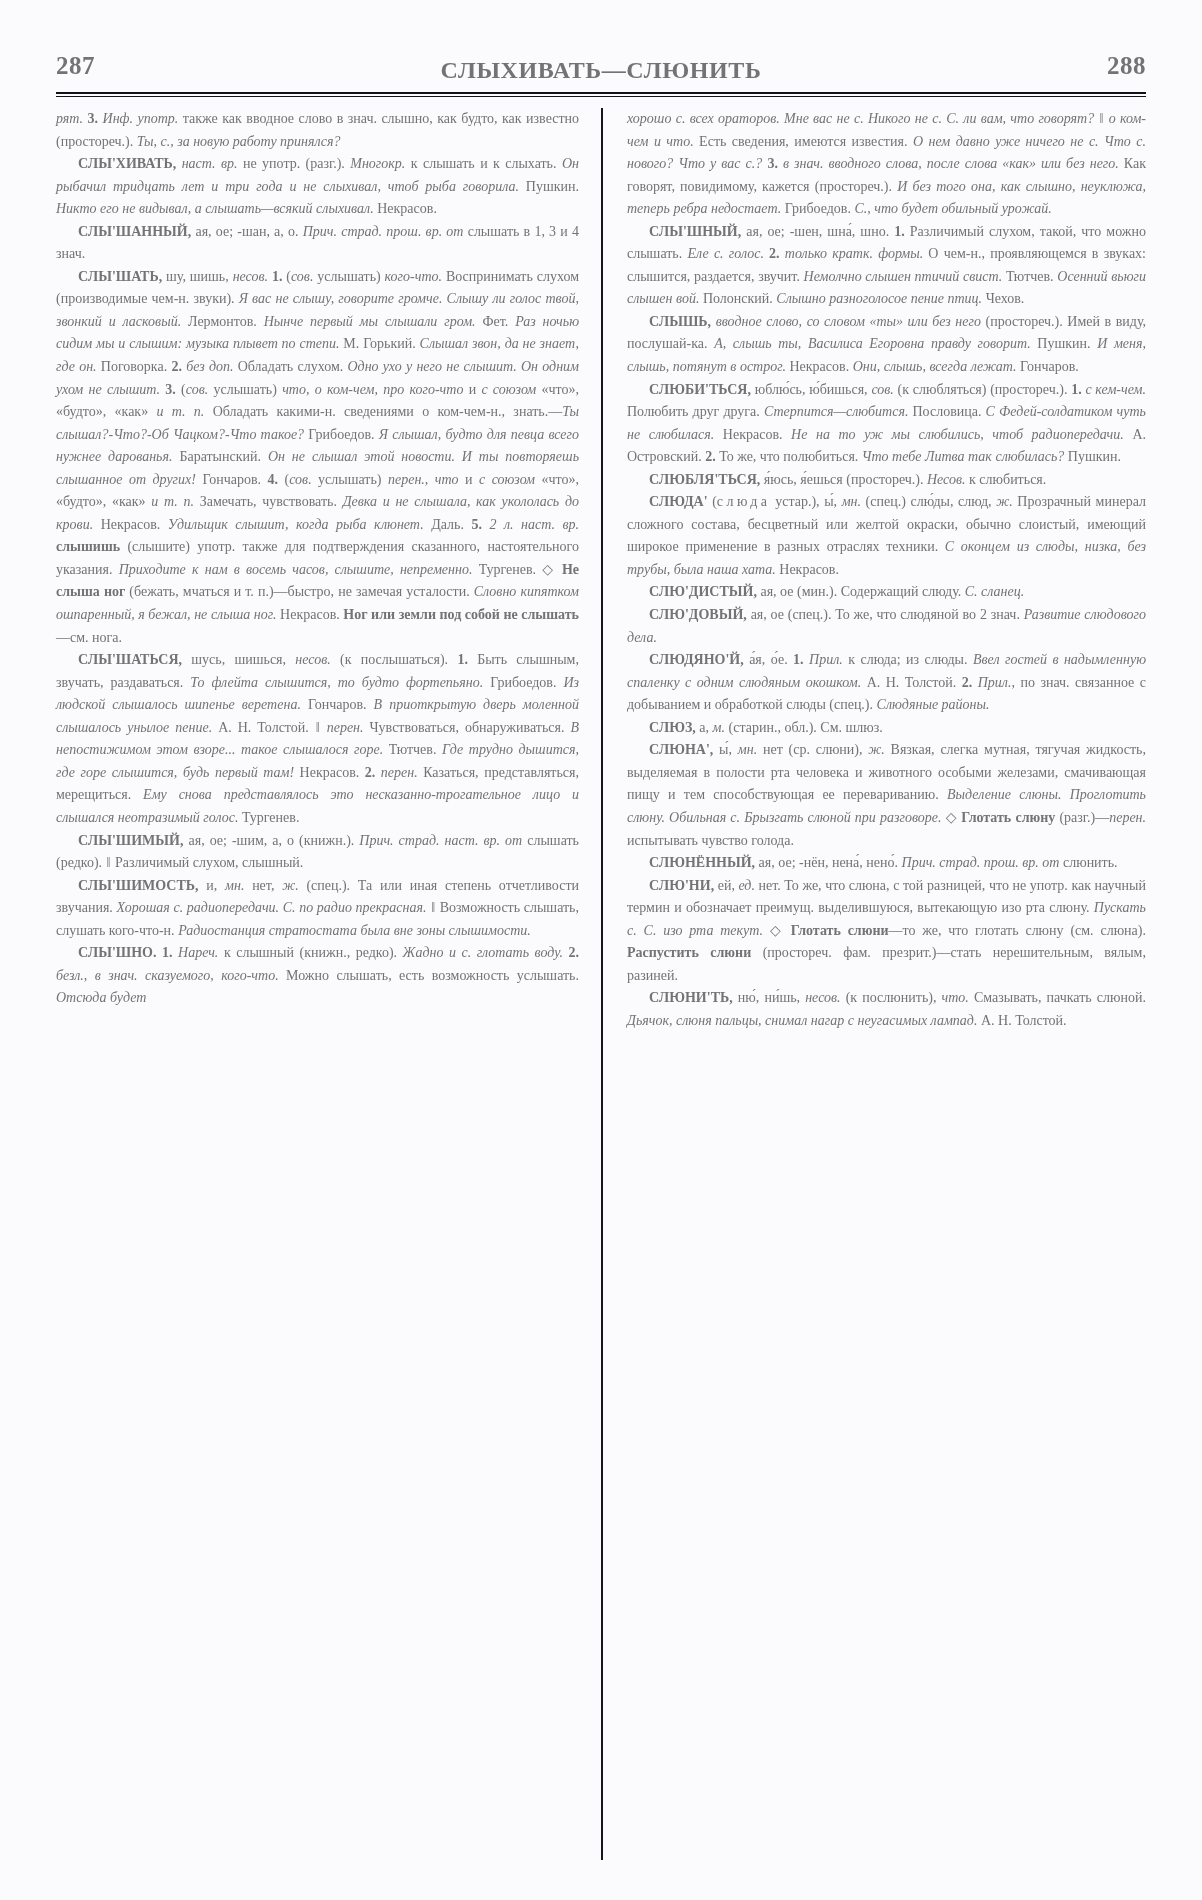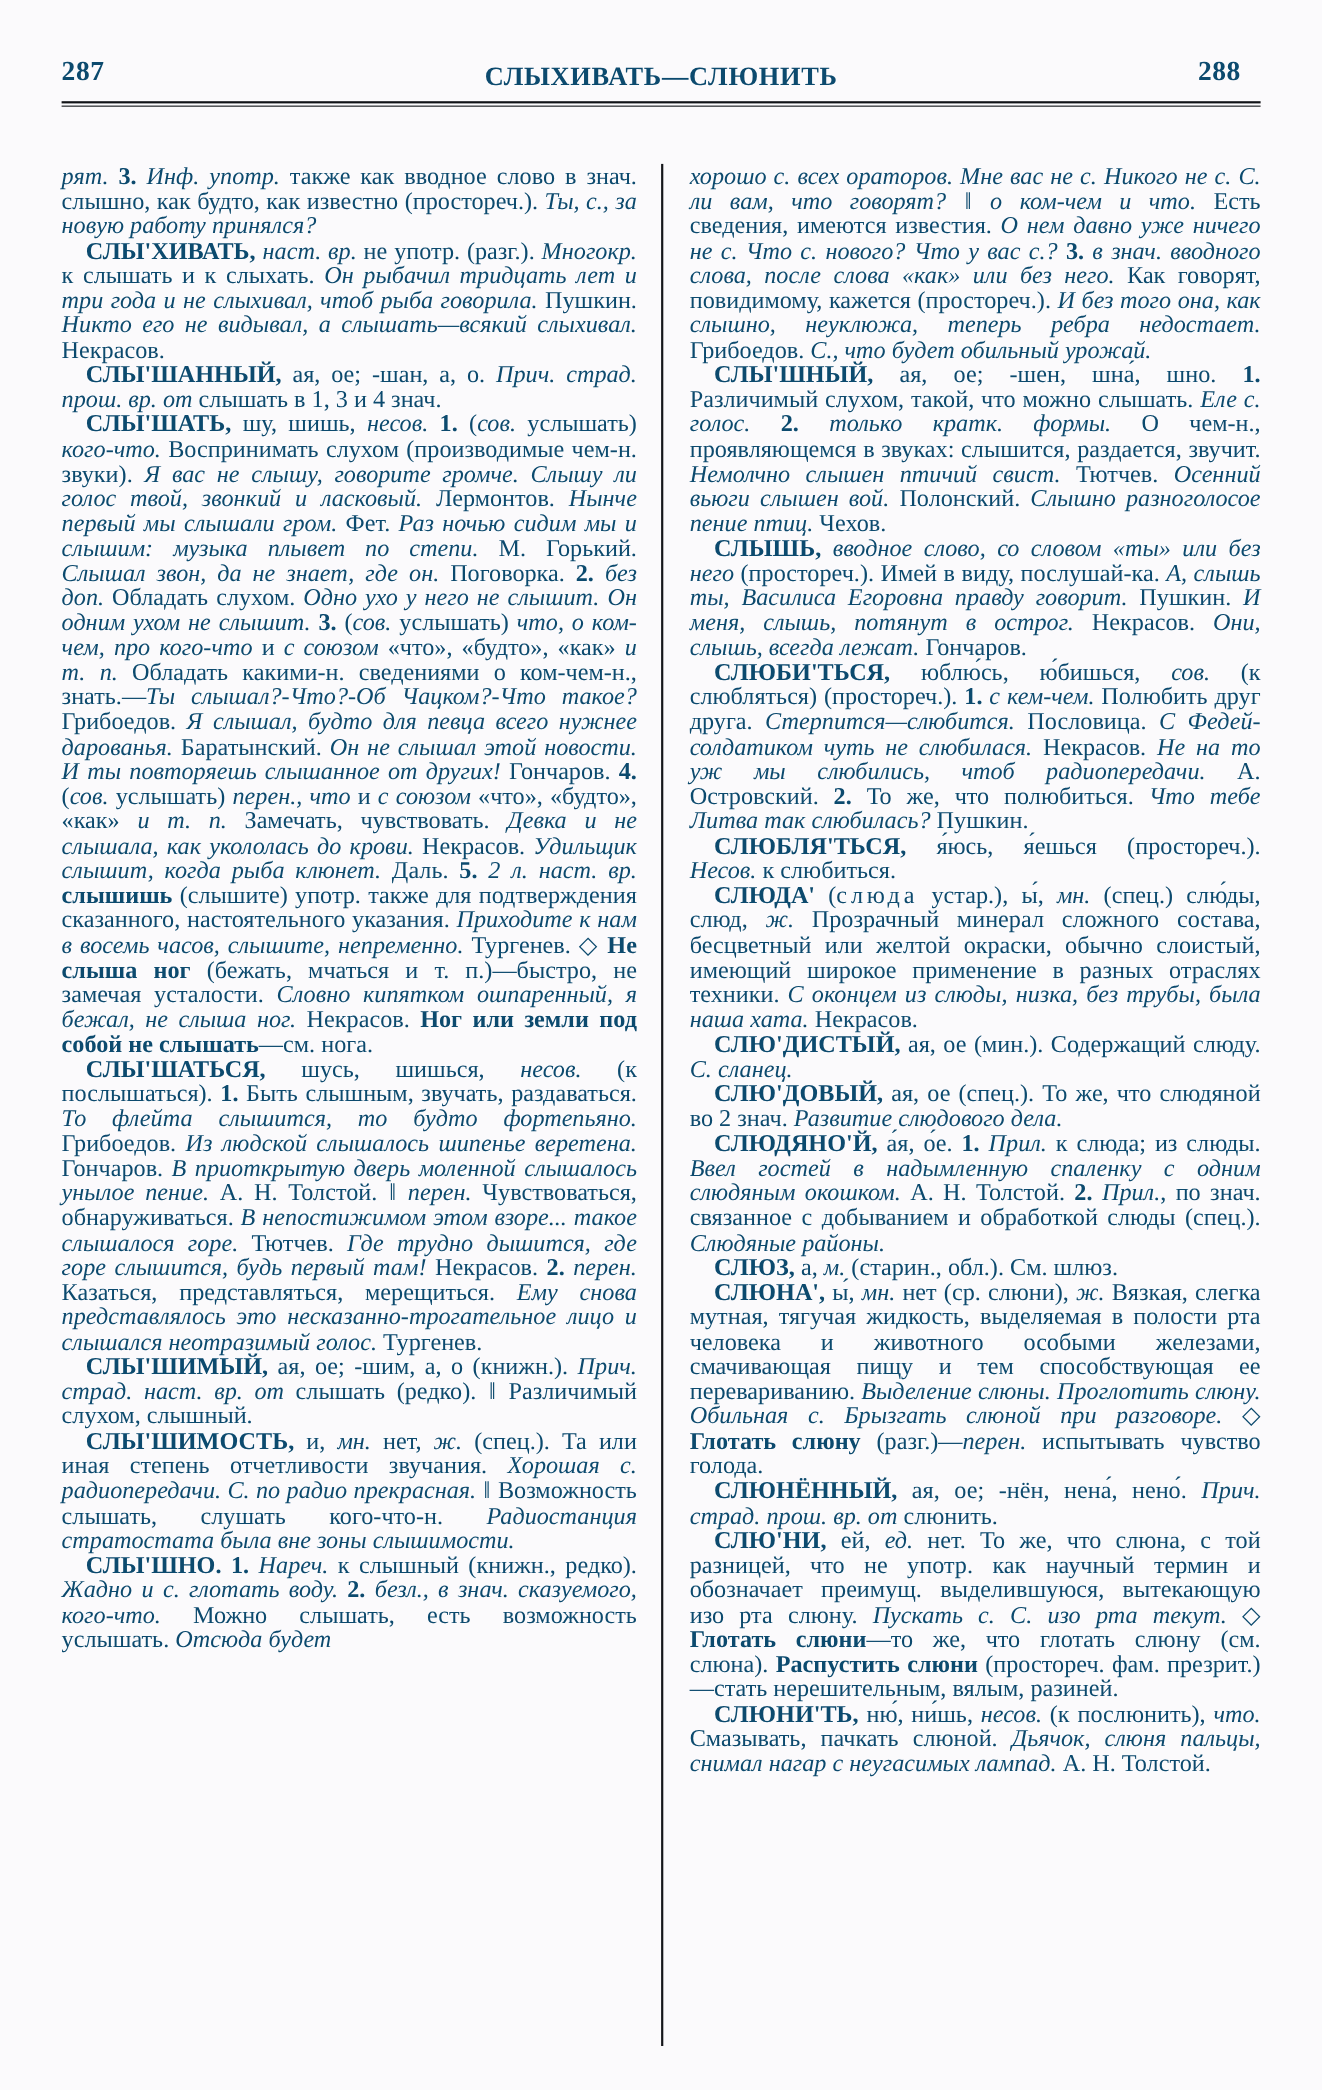--- a/index.html
+++ b/index.html
@@ -7,42 +7,42 @@
     padding: 0;
     background: #ffffff;
   }
   .page {
     position: relative;
     width: 1202px;
     height: 1900px;
     background: #fbfafc;
     box-sizing: border-box;
     font-family: "Liberation Serif", "DejaVu Serif", serif;
-    color: #0c4a6e;
+    color: #737373;
     overflow: hidden;
   }
 
   
   .header {
     position: absolute;
     left: 56px;
     right: 56px;
     top: 52px;
     height: 40px;
   }
   .folio {
     position: absolute;
     top: 0;
     font-weight: bold;
     font-size: 25px;
     letter-spacing: 0.5px;
     font-family: "Liberation Serif", "DejaVu Serif", serif;
   }
   .folio-left  { left: 0; }
-  .folio-right { right: 18px; }
+  .folio-right { right: 0; }
   .running-head {
     position: absolute;
     left: 0;
     right: 0;
     top: 5px;
     text-align: center;
     font-weight: bold;
     font-size: 24px;
     letter-spacing: 0.6px;
   }
@@ -66,26 +66,25 @@
     left: 56px;
     right: 56px;
     top: 108px;
     bottom: 40px;
     display: flex;
     gap: 0;
   }
   .col {
     width: 50%;
     box-sizing: border-box;
-    font-size: 22px;
+    font-size: 14px;
     line-height: 22.55px;
     text-align: justify;
     text-justify: inter-word;
     hyphens: manual;
-    margin-top: 41px;
   }
   .col-left  { padding-right: 22px; }
   .col-right { padding-left: 24px; border-left: 2.2px solid #14161a; }
 
   .col p {
     margin: 0;
     text-indent: 0;
   }
   .col p.cont { text-indent: 0; }
   .col p.entry { text-indent: 22px; }

